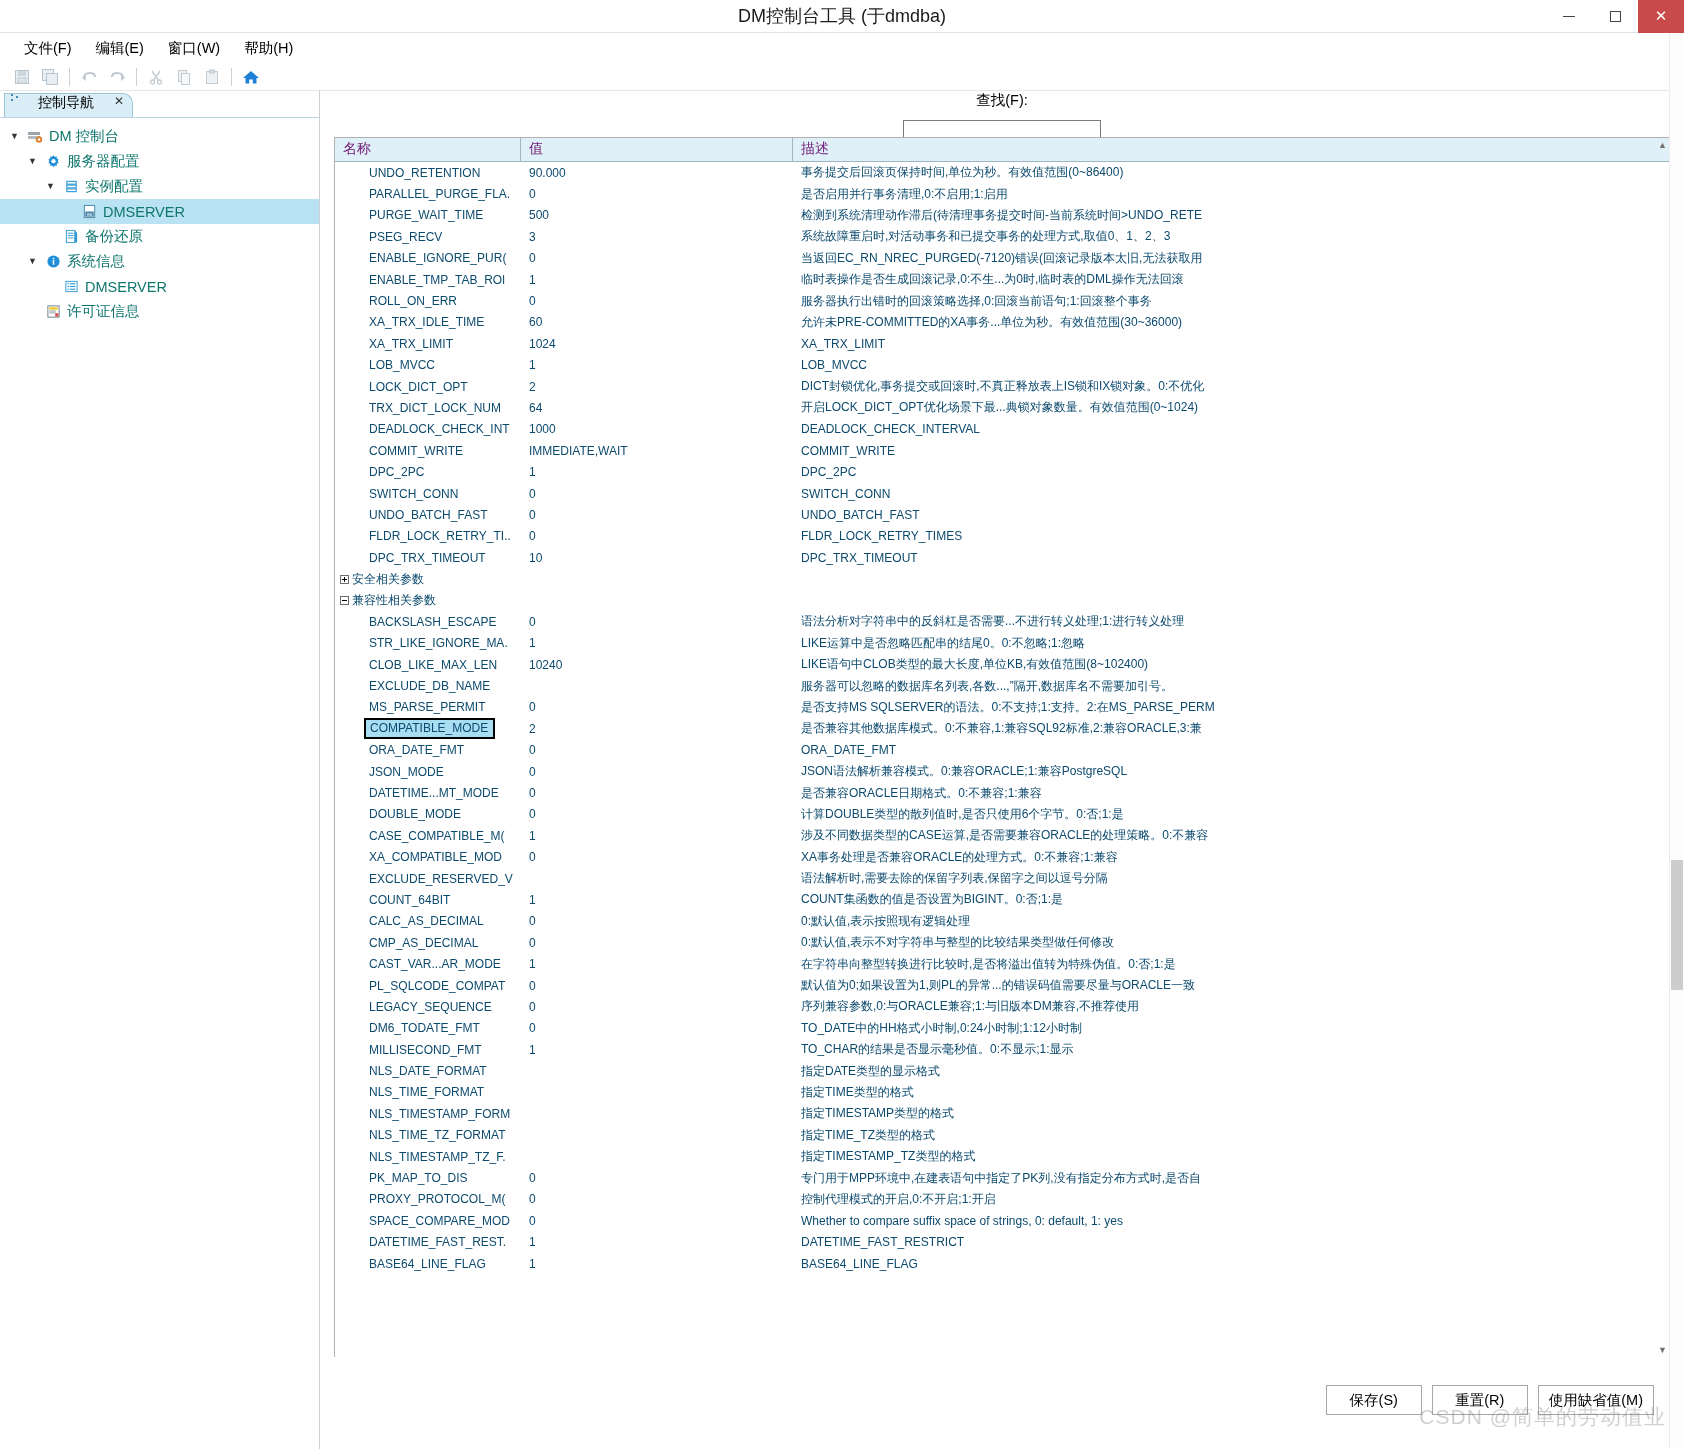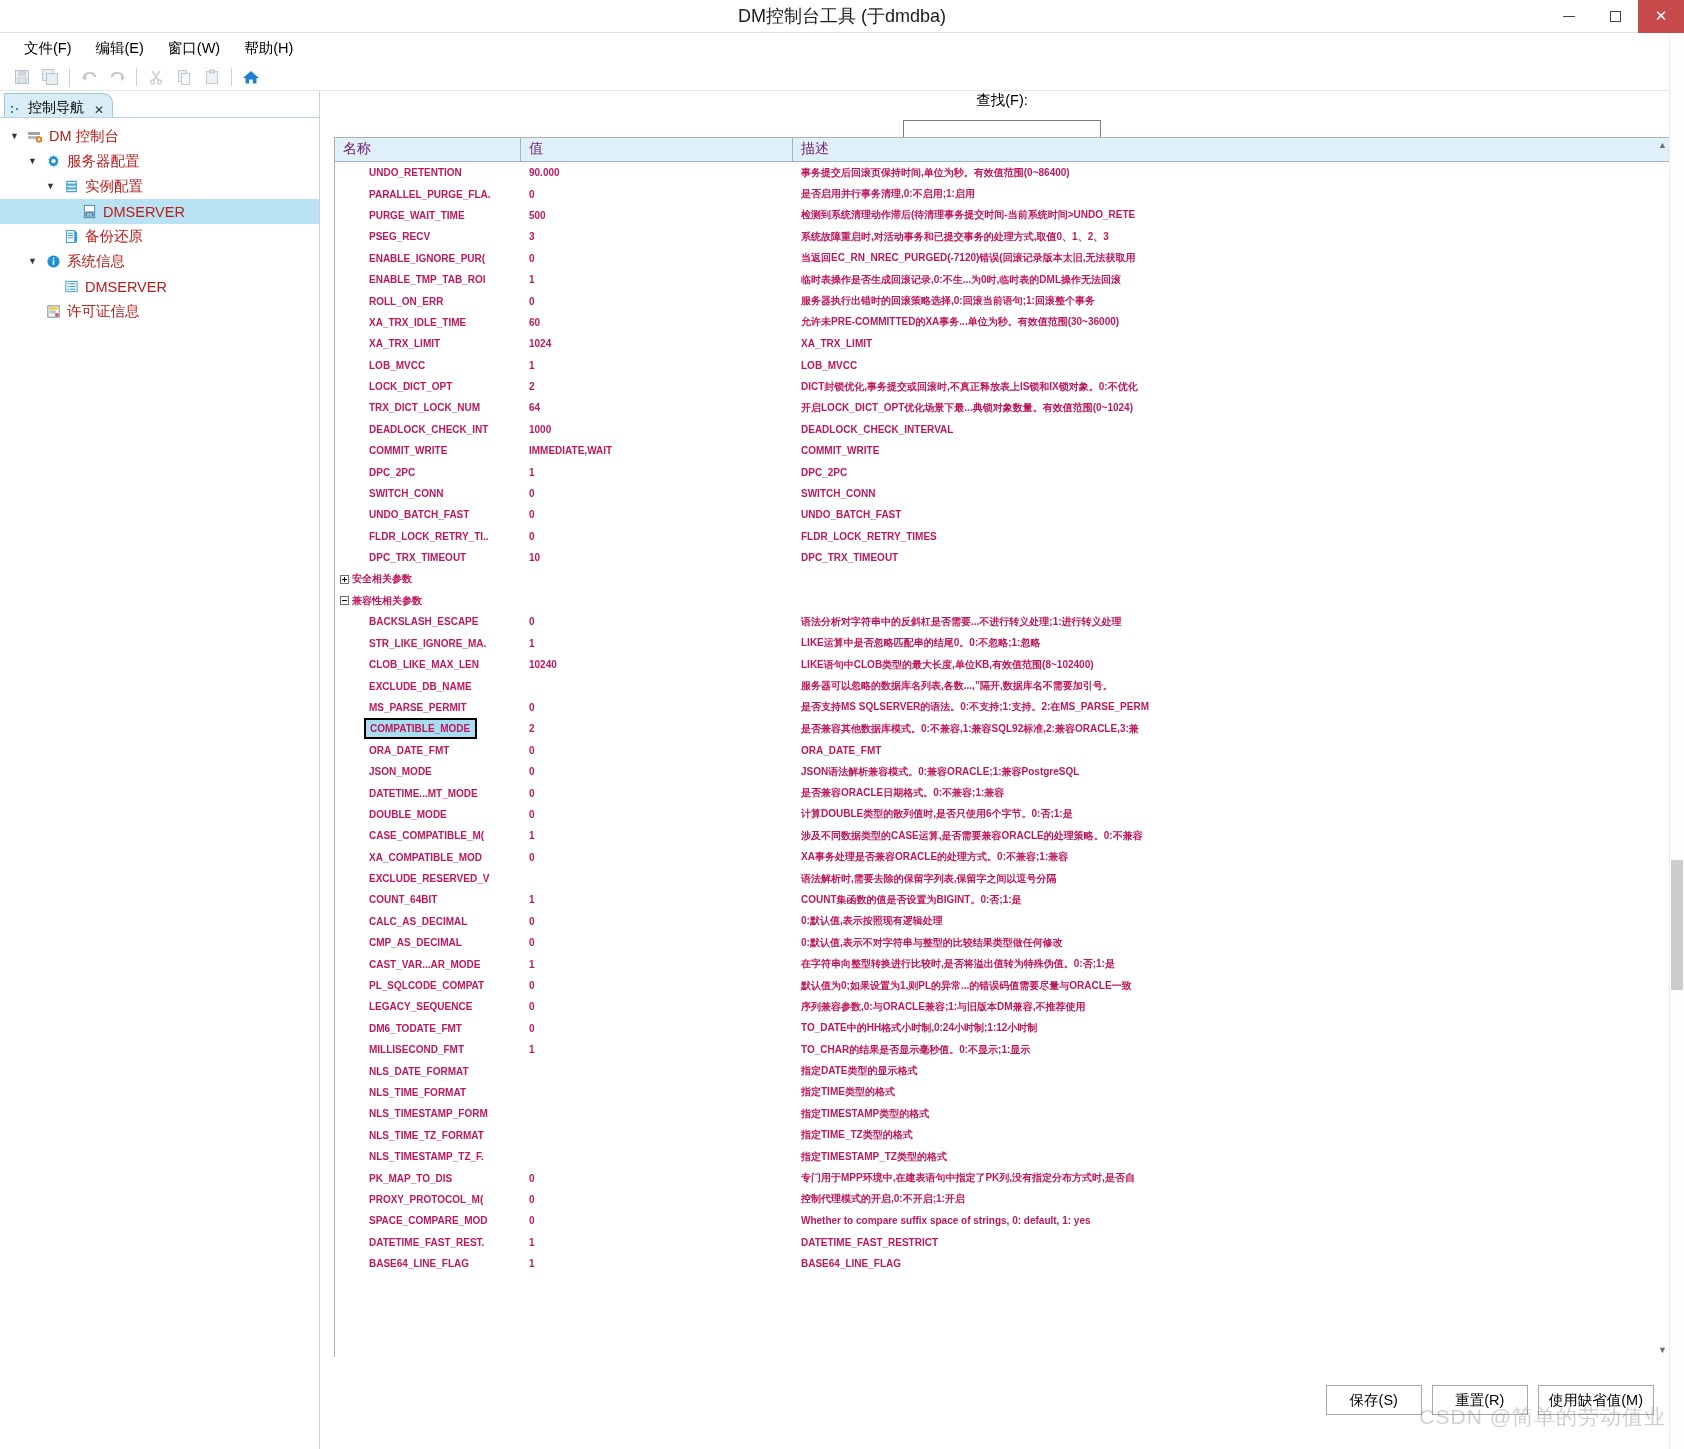--- a/index.html
+++ b/index.html
@@ -84,29 +84,29 @@
   }
   #tabstrip {
     height: 26px;
     display: flex;
     align-items: flex-end;
     background: #ffffff;
     padding-left: 4px;
   }
   .tab {
     height: 24px;
-    display: flex; align-items: flex-end;
+    display: flex; align-items: flex-start;
     padding: 0 8px 0 6px;
     background: #d9edf7;
     border: 1px solid #9fc6d8;
     border-bottom: none;
     border-radius: 0 10px 0 0;
     font-size: 14px;
     color: #000;
-    gap: 8px;
+    gap: 18px;
   }
   .tab .dots {
     width: 9px; height: 11px;
     background:
       radial-gradient(circle 1px at 1px 1px, #4a86a8 99%, transparent 100%),
       radial-gradient(circle 1px at 1px 6px, #4a86a8 99%, transparent 100%),
       radial-gradient(circle 1px at 6px 3px, #4a86a8 99%, transparent 100%);
   }
   .tab .closeX { font-size: 12px; color: #333; margin-left: 2px; }
 
@@ -125,21 +125,21 @@
     gap: 5px;
     white-space: nowrap;
   }
   .tnode.sel { background: #b9e2f2; }
   .twist {
     width: 13px; text-align: center;
     font-size: 9px; color: #333; line-height: 1;
   }
   .twist.blank { color: transparent; }
   .ticon { width: 18px; height: 16px; display: inline-flex; align-items: center; justify-content: center; }
-  .tlabel { color: #b91c1c; }
+  .tlabel { color: #0f766e; }
 
   
   #rightpanel {
     flex: 1;
     display: flex;
     flex-direction: column;
     background: #ffffff;
     min-width: 0;
     position: relative;
   }
@@ -206,24 +206,23 @@
 
   #tbody {
     flex: 1;
     overflow: hidden;
     background: #fff;
   }
   .row {
     display: flex;
     height: 21.4px;
     align-items: center;
-    font-size: 10px;
-    color: #be185d;
+    font-size: 12px;
+    color: #0c4a6e;
     white-space: nowrap;
-    font-weight: bold;
   }
   .row .c-name {
     width: 186px; flex: none;
     padding-left: 34px;
     overflow: hidden;
     text-overflow: clip;
   }
   .row .c-val {
     width: 272px; flex: none;
     padding-left: 8px;

